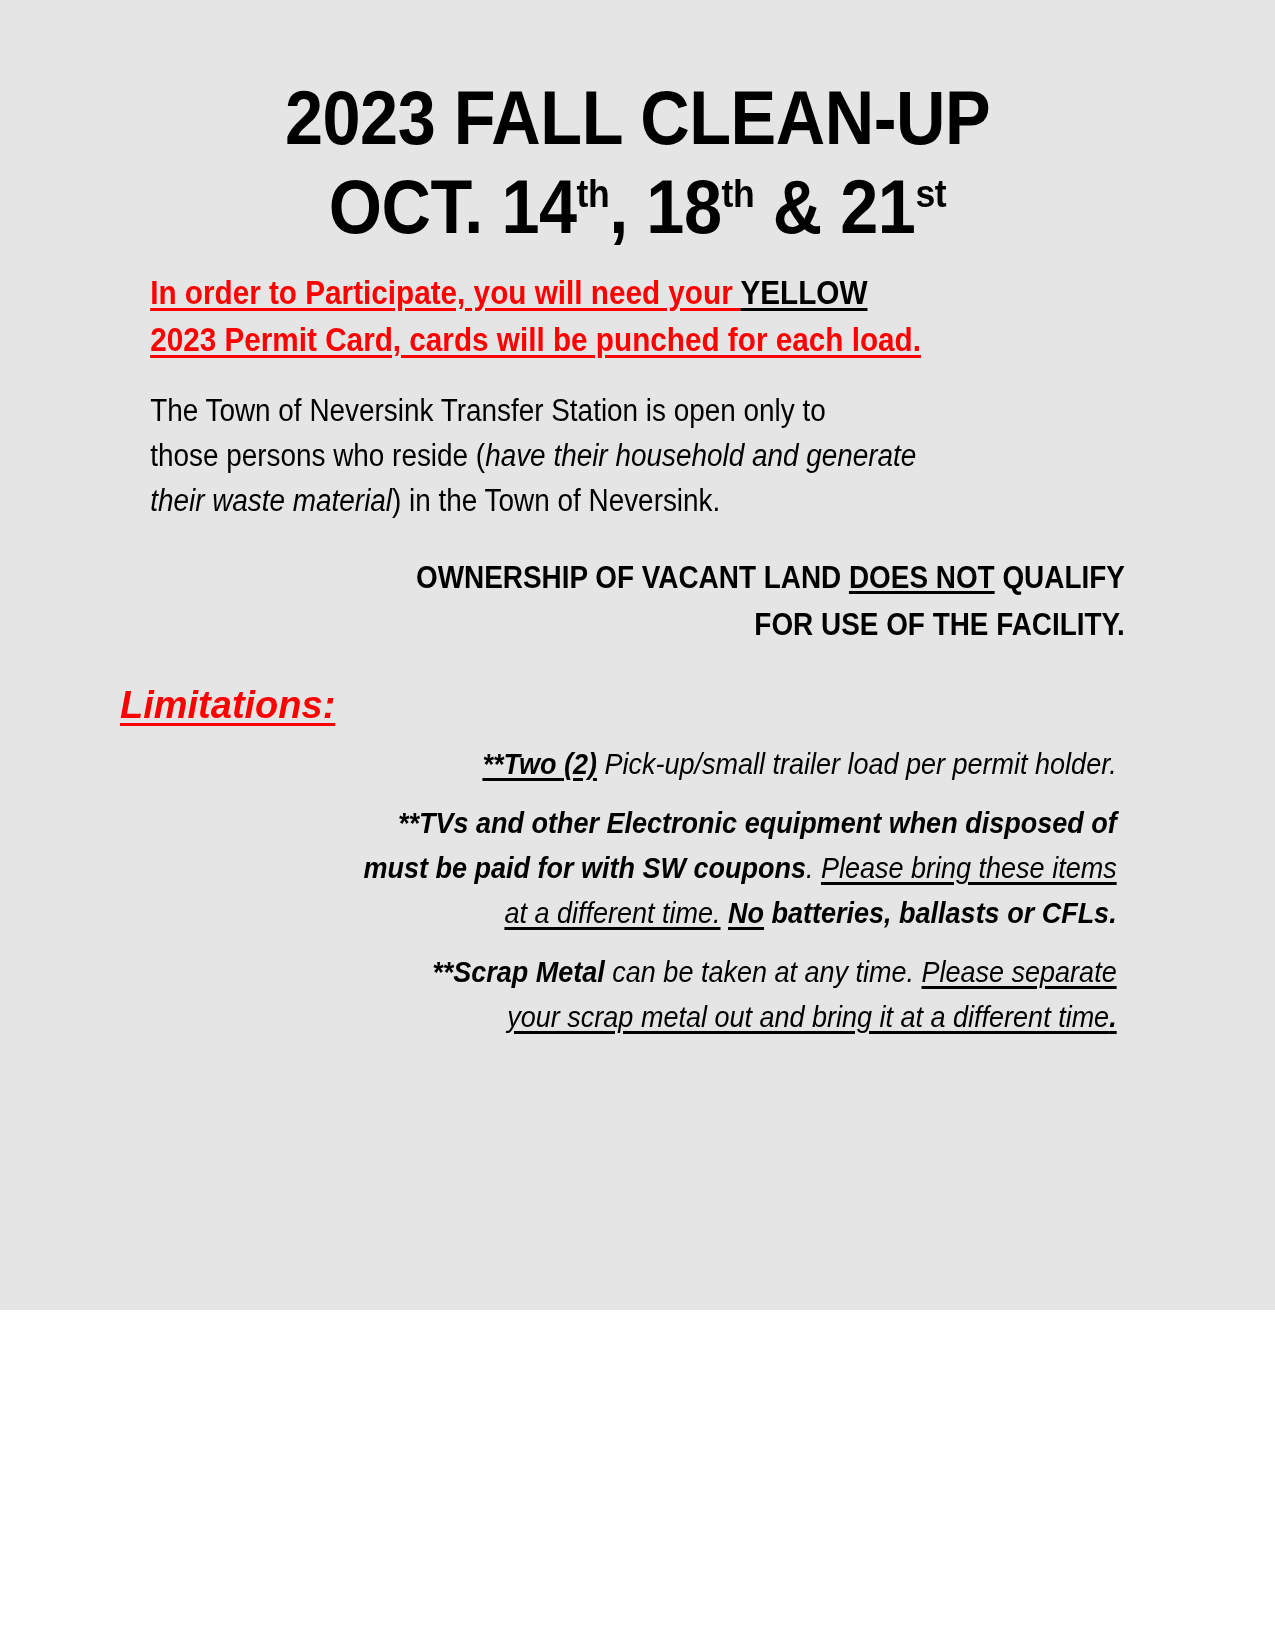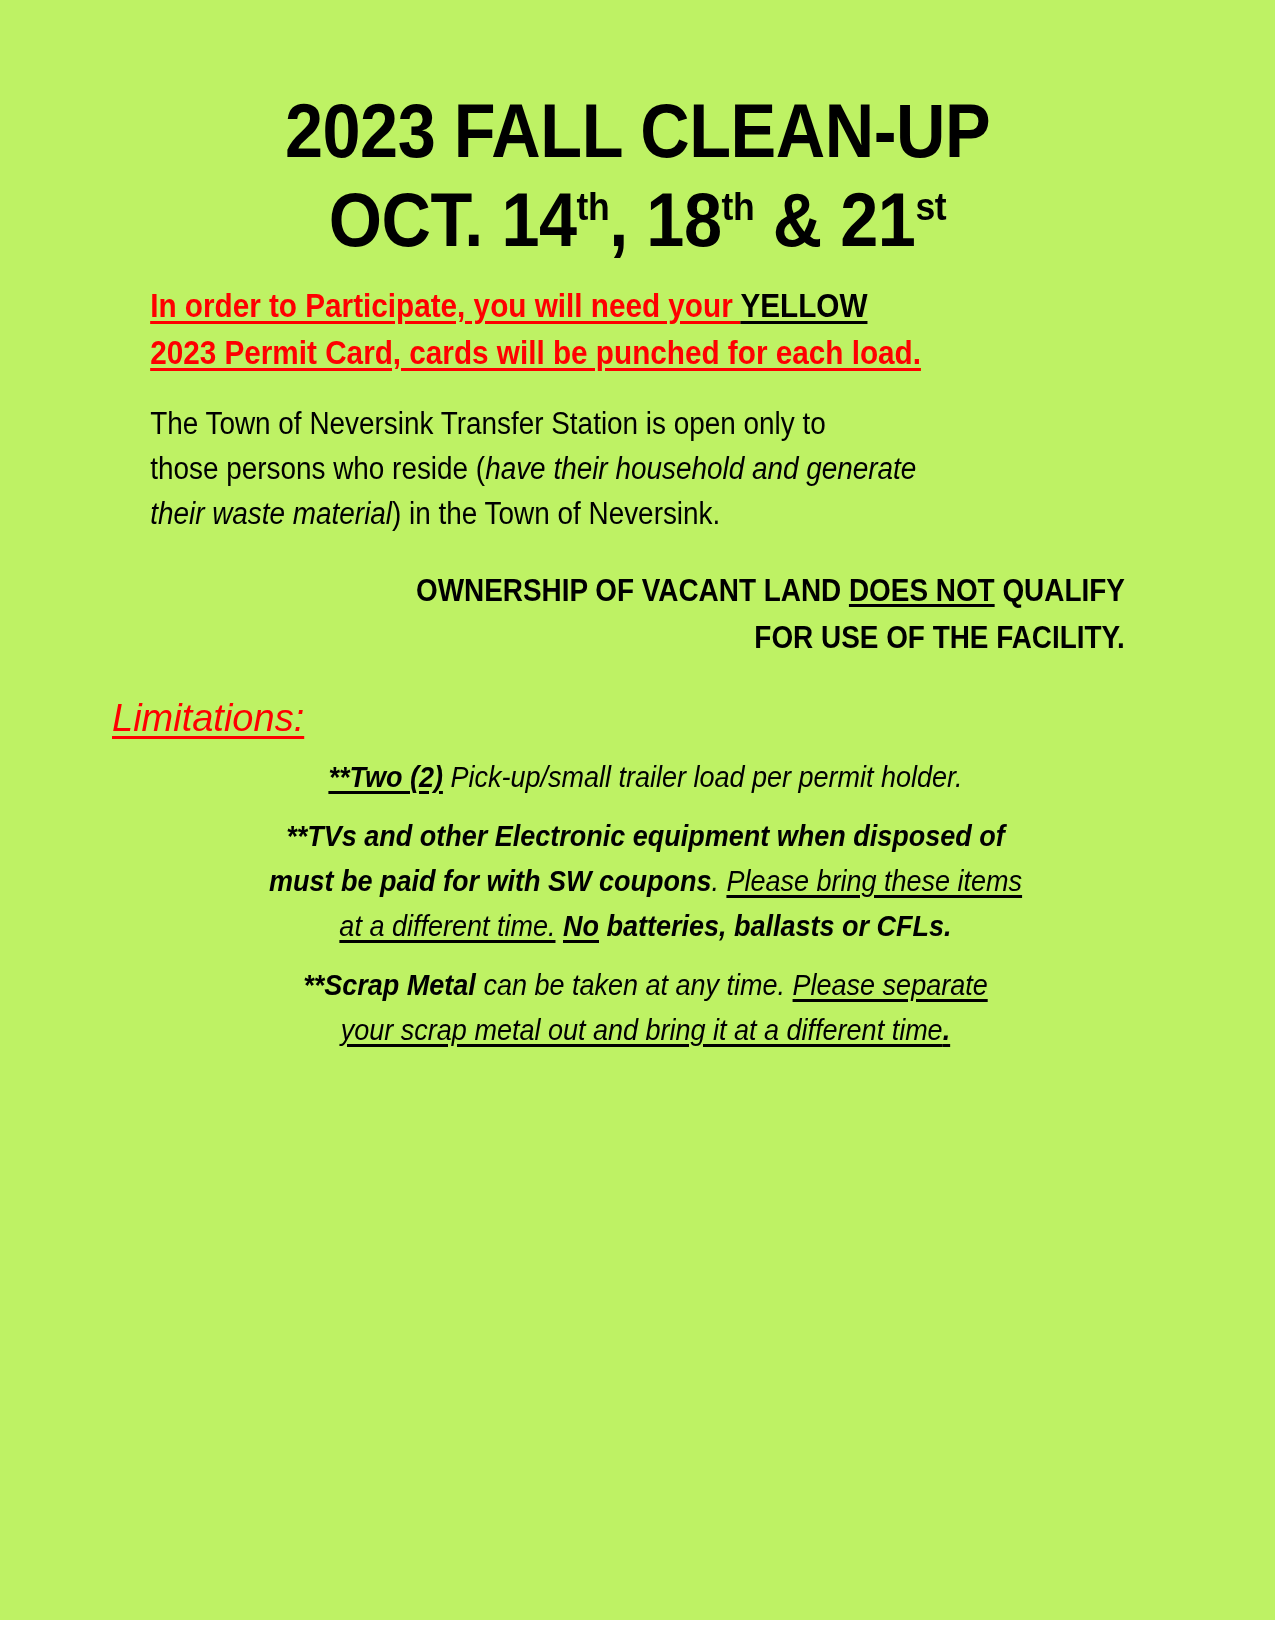--- a/index.html
+++ b/index.html
@@ -10,24 +10,24 @@
   body {
     width: 1275px;
     height: 1650px;
     font-family: "Liberation Sans", "DejaVu Sans", sans-serif;
     color: #000000;
     -webkit-font-smoothing: antialiased;
   }
   .page {
     position: relative;
     width: 1275px;
-    height: 1620px;
+    height: 1310px;
     box-sizing: border-box;
-    padding: 13px 96px;
-    background: #bef264;
+    padding: 0 96px;
+    background: #e5e5e5;
     overflow: hidden;
   }
   
   .cond {
     transform: scaleX(0.90);
     transform-origin: center top;
   }
 
   
   .title-block {
@@ -85,42 +85,42 @@
   .ownership .ln { display: block; white-space: nowrap; }
   .ownership u {
     text-decoration: underline;
     text-underline-offset: 3px;
     text-decoration-thickness: 2.5px;
   }
 
   
   .limitations-heading {
     margin-top: 36px;
-    margin-left: 16px;
+    margin-left: 24px;
     color: #ff0000;
-    font-weight: normal;
+    font-weight: bold;
     font-style: italic;
     font-size: 38px;
     text-decoration: underline;
     text-underline-offset: 5px;
     text-decoration-thickness: 3px;
     display: inline-block;
     text-align: center;
   }
   .limit-list {
     margin-top: 14px;
     margin-left: 26px;
     margin-right: 10px;
   }
   .limit-item {
     font-size: 30px;
     font-style: italic;
     line-height: 1.50;
     margin-bottom: 14px;
-    text-align: center;
+    text-align: right;
   }
   .limit-item .ln { display: block; white-space: nowrap; }
   .limit-item b { font-weight: bold; }
   .limit-item u, .limit-item .u {
     text-decoration: underline;
     text-underline-offset: 4px;
     text-decoration-thickness: 2.5px;
   }
   .red { color: #ff0000; }
 

